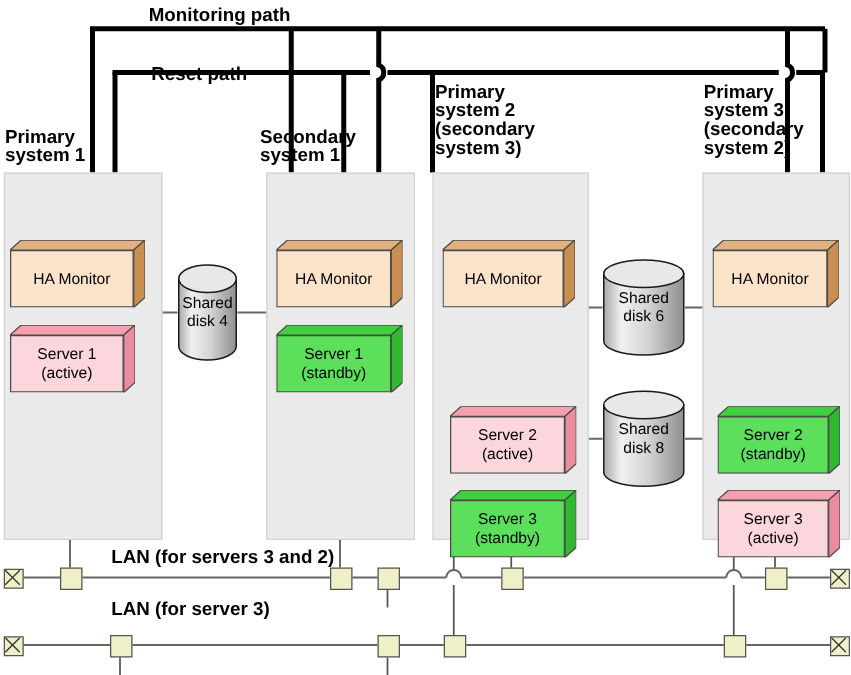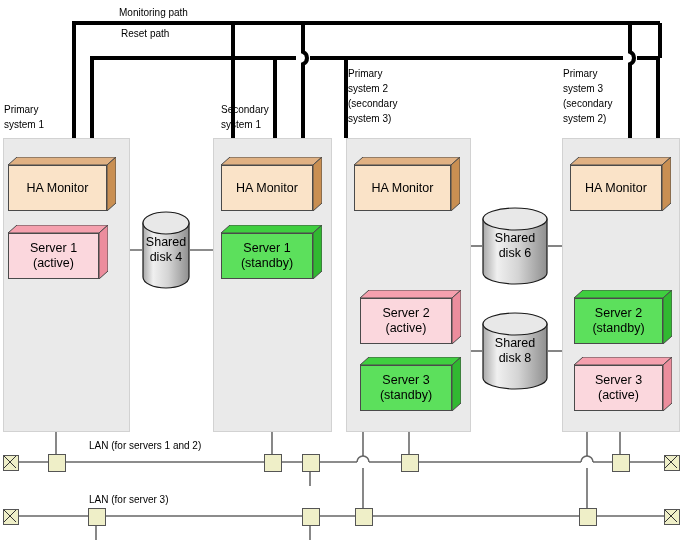--- a/index.html
+++ b/index.html
@@ -1,22 +1,22 @@
 <!DOCTYPE html>
 <html><head>
 <meta charset="utf-8">
 <style>
   html,body{margin:0;padding:0;background:#ffffff;}
   body{font-family:"Liberation Sans","DejaVu Sans",sans-serif;}
   #stage{position:relative;width:681px;height:540px;overflow:hidden;background:#fff;}
   #stage svg{position:absolute;left:0;top:0;}
-  .lbl{position:absolute;font-size:10px;color:#000;line-height:15px;white-space:pre;}
+  .lbl{position:absolute;font-size:15px;color:#000;line-height:15px;white-space:pre;font-weight:bold;}
   .sysbox{position:absolute;background:#eaeaea;border:1px solid #d2d2d2;}
   
-  .box3d{position:absolute;}
+  .box3d{position:absolute;margin-top:35px;}
   .box3d .face{position:absolute;left:0;top:8px;right:9px;bottom:0;border:1px solid #4a4a4a;
     display:flex;align-items:center;justify-content:center;text-align:center;
     font-size:12.5px;color:#000;line-height:15px;box-sizing:border-box;}
   .box3d .topf{position:absolute;left:0;top:0;width:100%;height:100%;}
   .box3d .lbltxt{position:relative;z-index:3;}
   .cyl{position:absolute;}
   .cyl .ctxt{position:absolute;left:0;top:0;width:100%;height:100%;
     display:flex;flex-direction:column;align-items:center;justify-content:center;
     font-size:12.5px;line-height:15px;color:#000;z-index:4;}
   .tap{position:absolute;background:#efefc8;border:1px solid #555555;}
@@ -84,30 +84,30 @@
       <path d="M363,468 L363,510"></path>
       <path d="M587,468 L587,510"></path>
 
       <path d="M310,468 L310,486"></path>
       <path d="M310,522 L310,540"></path>
       <path d="M96,522 L96,540"></path>
     </g>
   </svg>
 
   <div class="lbl" style="left:119px;top:5px;">Monitoring path</div>
-  <div class="lbl" style="left:121px;top:26px;">Reset path</div>
+  <div class="lbl" style="left:121px;top:52px;">Reset path</div>
 
   <div class="sysbox" style="left:3px;top:138px;width:125px;height:292px;"></div>
   <div class="sysbox" style="left:213px;top:138px;width:117px;height:292px;"></div>
   <div class="sysbox" style="left:346px;top:138px;width:123px;height:292px;"></div>
   <div class="sysbox" style="left:562px;top:138px;width:116px;height:292px;"></div>
 
   <div class="lbl" style="left: 4px; top: 102px; white-space: pre-line;">Primary
 system 1</div>
-  <div class="lbl" style="left: 221px; top: 102px; white-space: pre-line;">Secondary
+  <div class="lbl" style="left: 208px; top: 102px; white-space: pre-line;">Secondary
 system 1</div>
   <div class="lbl" style="left: 348px; top: 66px; white-space: pre-line;">Primary
 system 2
 (secondary
 system 3)</div>
   <div class="lbl" style="left: 563px; top: 66px; white-space: pre-line;">Primary
 system 3
 (secondary
 system 2)</div>
 
@@ -271,22 +271,22 @@
       </defs>
       <path d="M1,12 L1,66 A32,11 0 0 0 65,66 L65,12 Z" fill="url(#g3)" stroke="#1a1a1a" stroke-width="1.2"></path>
       <ellipse cx="33" cy="12" rx="32" ry="11" fill="#e8e8e8" stroke="#1a1a1a" stroke-width="1.2"></ellipse>
     </svg>
     <div class="ctxt">
       <span>Shared</span>
       <span>disk 8</span>
     </div>
   </div>
 
-  <div class="lbl" style="left:89px;top:438px;">LAN (for servers 1 and 2)</div>
-  <div class="lbl" style="left:89px;top:492px;">LAN (for server 3)</div>
+  <div class="lbl" style="left:89px;top:438px;">LAN (for servers 3 and 2)</div>
+  <div class="lbl" style="left:89px;top:480px;">LAN (for server 3)</div>
 
   <div class="term" style="left:3px;top:455px;width:14px;height:14px;">
     <svg width="12" height="12" viewBox="0 0 12 12">
       <line x1="0" y1="0" x2="12" y2="12" stroke="#333" stroke-width="1"></line>
       <line x1="12" y1="0" x2="0" y2="12" stroke="#333" stroke-width="1"></line>
     </svg>
   </div>
   <div class="term" style="left:664px;top:455px;width:14px;height:14px;">
     <svg width="12" height="12" viewBox="0 0 12 12">
       <line x1="0" y1="0" x2="12" y2="12" stroke="#333" stroke-width="1"></line>

